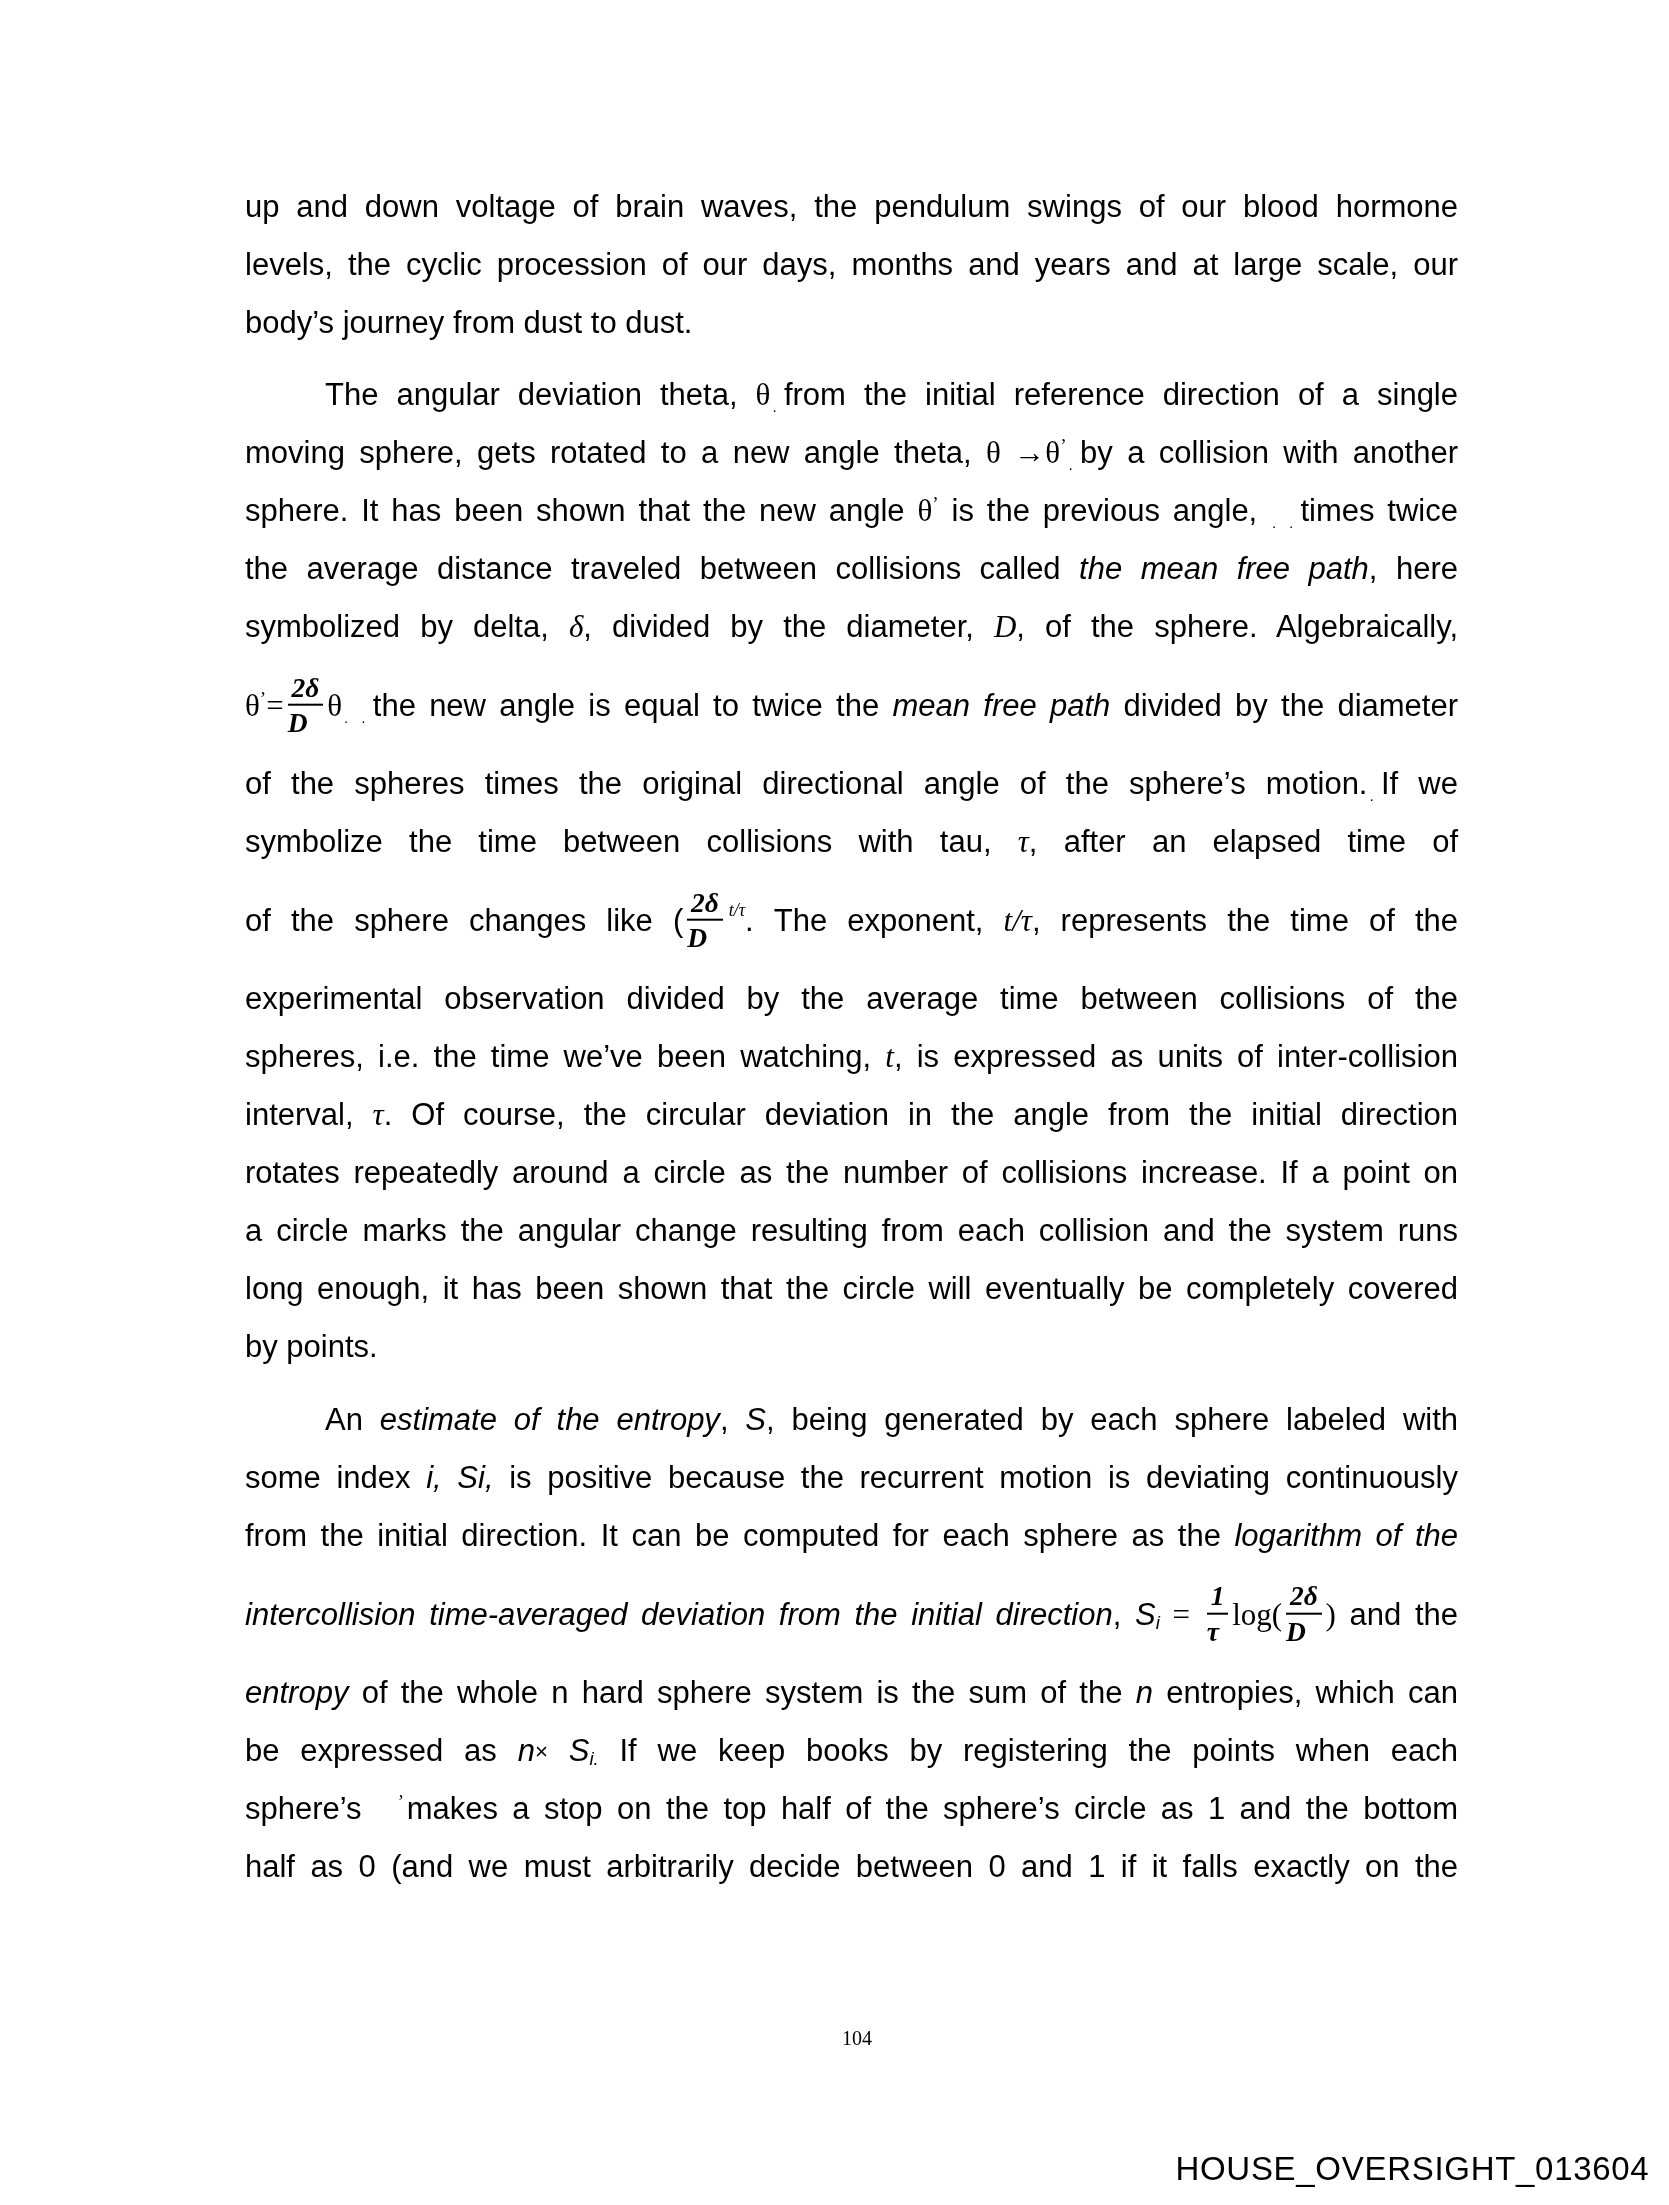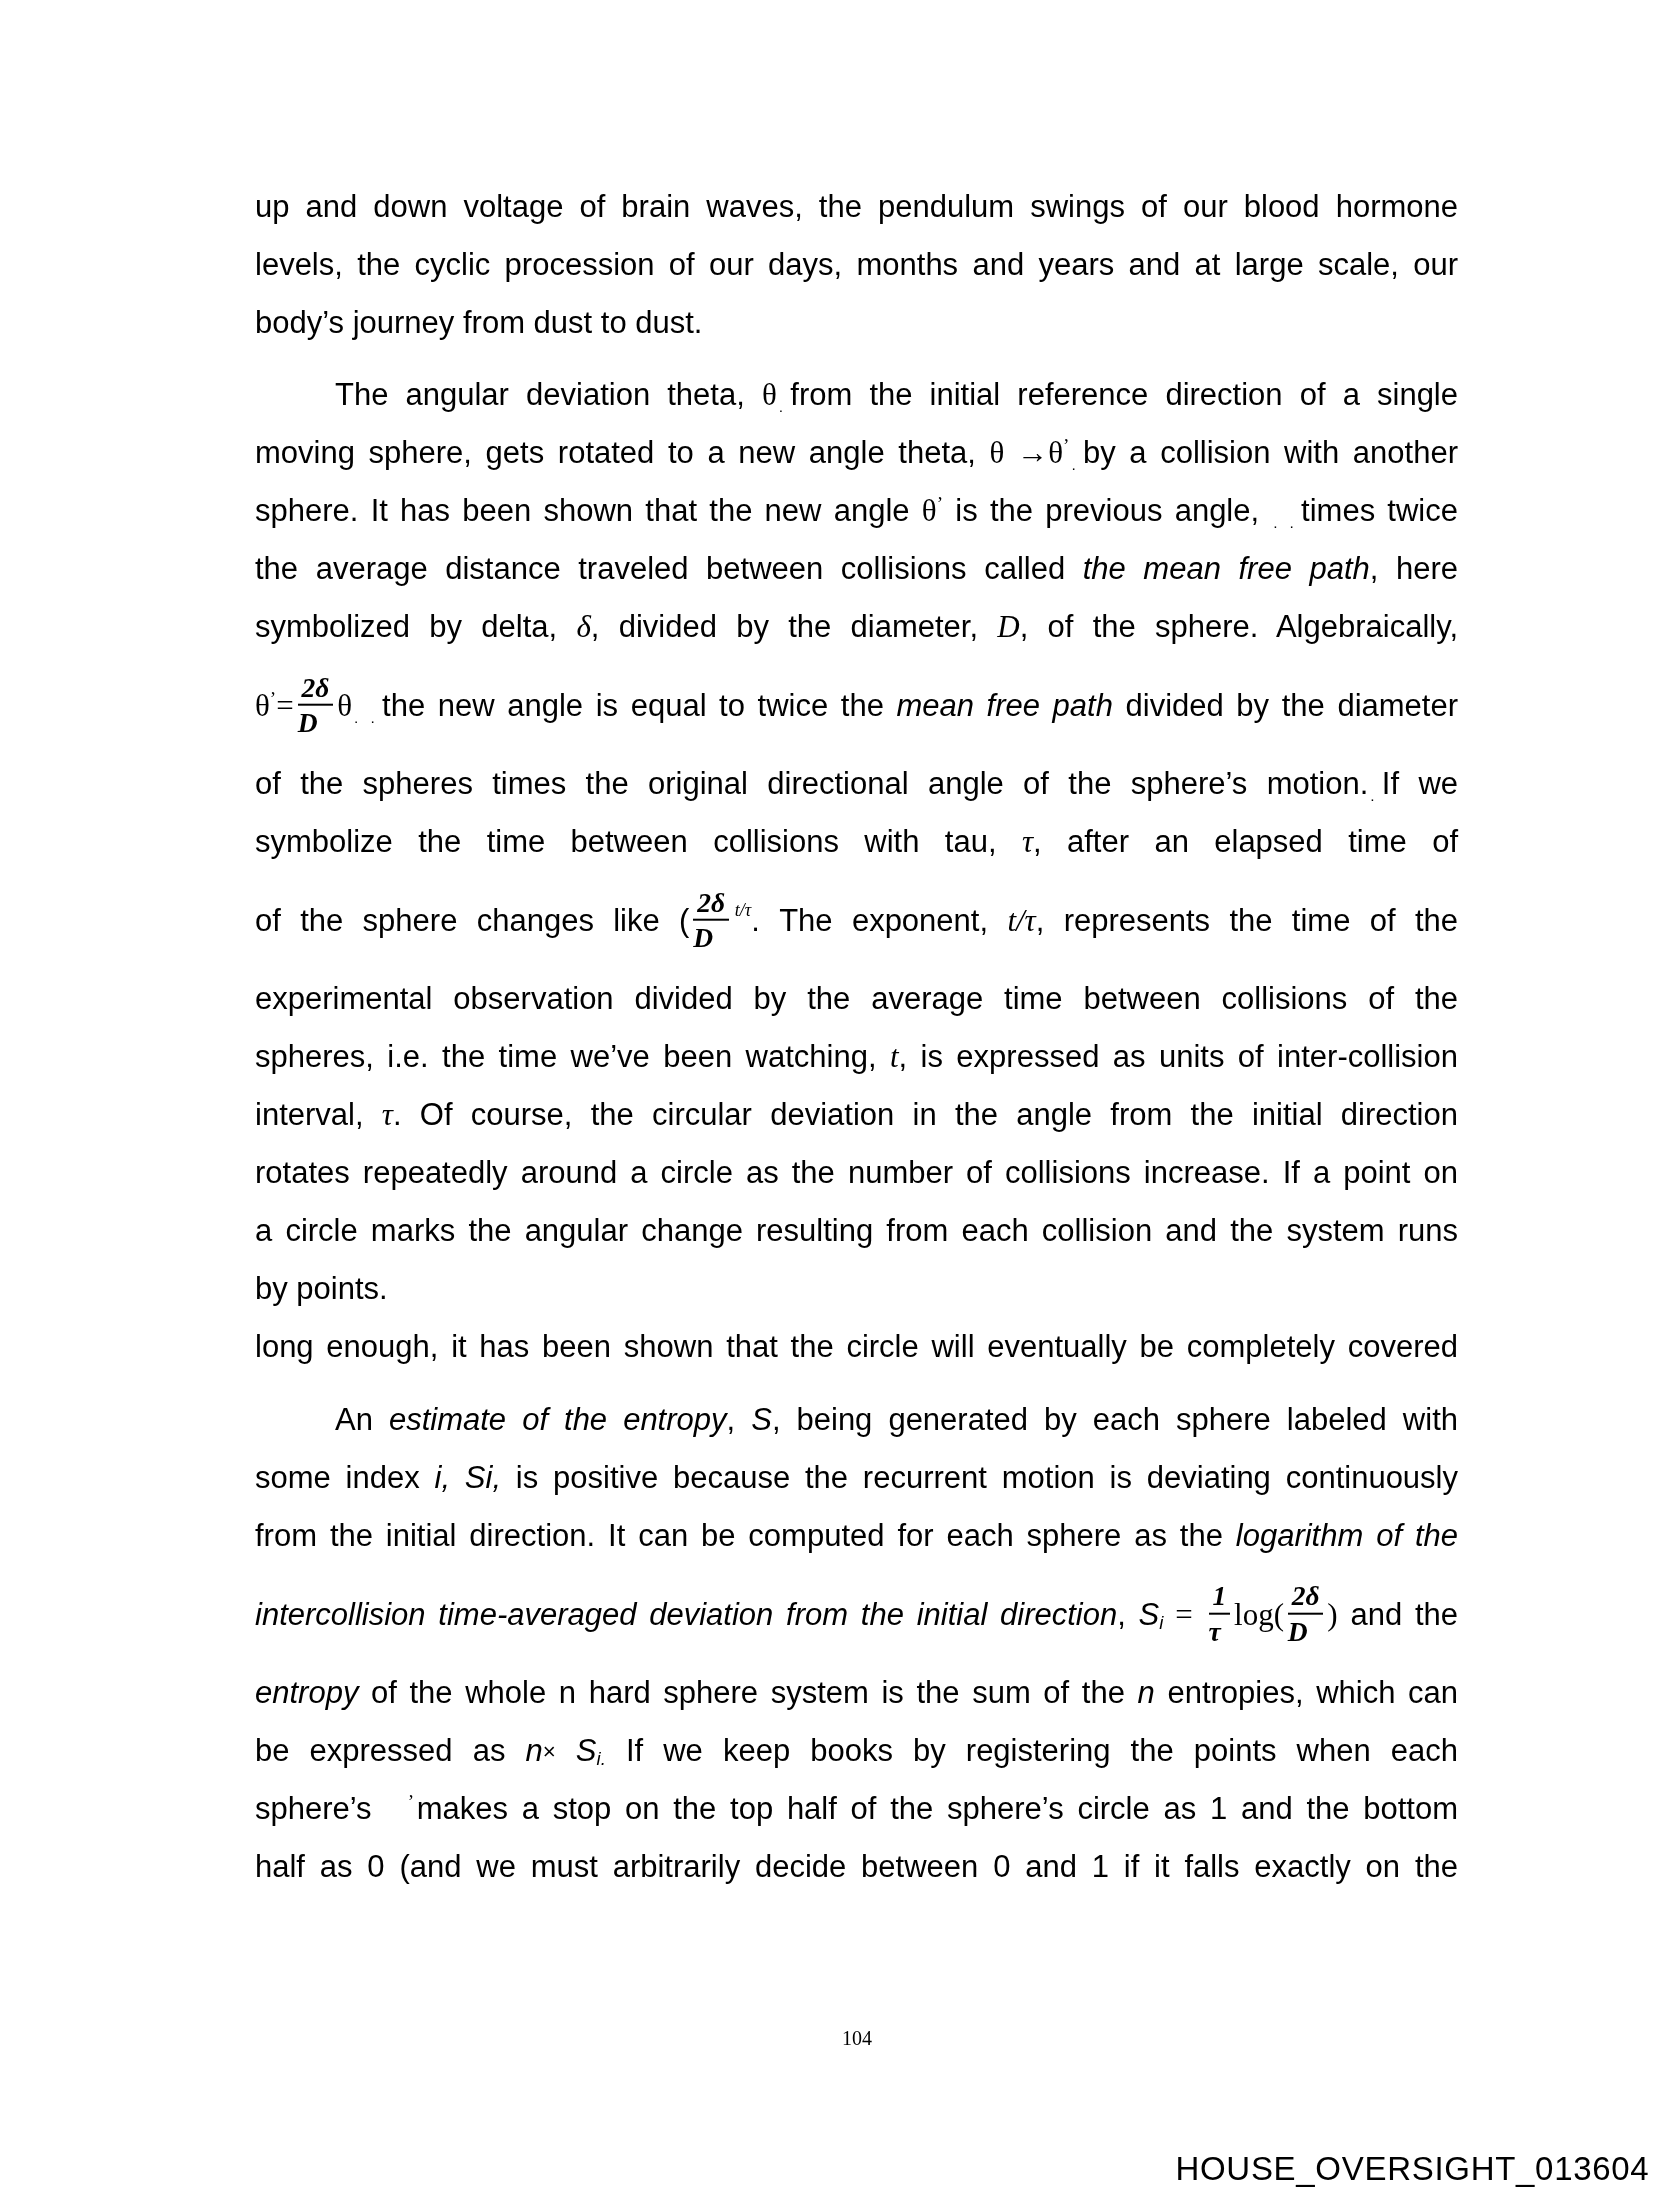--- a/index.html
+++ b/index.html
@@ -5,21 +5,21 @@
   html, body { margin:0; padding:0; background:#ffffff; }
   body {
     width:1669px; height:2205px; position:relative; overflow:hidden;
     font-family:"Liberation Sans", sans-serif; color:#000;
   }
   .text-block {
     position:absolute; left:245px; top:178px; width:1213px;
     font-size:31px; color:#000;
   }
   .paragraph + .paragraph { margin-top:14.4px; }
-  .line { height:58px; line-height:58px; overflow:visible;margin-left:10px; }
+  .line { height:58px; line-height:58px; overflow:visible; }
   .line.just { text-align:justify; text-align-last:justify; text-justify:inter-word; }
   .line.left { text-align:left; text-align-last:left; }
   .line.tall { height:99px; line-height:99px; }
   .line.indent { text-indent:80px; }
 
   .it   { font-style:italic; }
   .sym  { font-family:"Liberation Serif", serif; }
   .symi { font-family:"Liberation Serif", serif; font-style:italic; }
   .sup  { font-family:"Liberation Serif", serif; font-size:0.62em; position:relative; top:-0.6em; }
   .supgap { font-family:"Liberation Serif", serif; font-size:0.62em; position:relative; top:-0.55em;
@@ -66,22 +66,22 @@
         <div class="line just"><span>symbolized by delta, </span><span class="symi">δ</span><span>, divided by the diameter, </span><span class="symi">D</span><span>, of the sphere. Algebraically,</span></div>
         <div class="line just tall"><span class="sym">θ</span><span class="sup">’</span><span class="sym">=</span><span class="frac"><span class="num">2δ</span><span class="den">D</span></span><span class="sym">θ</span><span class="dots">. .</span><span>the new angle is equal to twice the </span><span class="it">mean free path</span><span> divided by the diameter</span></div>
         <div class="line just"><span>of the spheres times the original directional angle of the sphere’s motion.</span><span class="dots">.</span><span>If we</span></div>
         <div class="line just"><span>symbolize the time between collisions with tau, </span><span class="symi">τ</span><span>, after an elapsed time of</span></div>
         <div class="line just tall"><span>of the sphere changes like (</span><span class="frac"><span class="num">2δ</span><span class="den">D</span></span><span class="fsup">t/τ</span><span>. The exponent, </span><span class="symi">t/τ</span><span>, represents the time of the</span></div>
         <div class="line just"><span>experimental observation divided by the average time between collisions of the</span></div>
         <div class="line just"><span>spheres, i.e. the time we’ve been watching, </span><span class="symi">t</span><span>, is expressed as units of inter-collision</span></div>
         <div class="line just"><span>interval, </span><span class="symi">τ</span><span>. Of course, the circular deviation in the angle from the initial direction</span></div>
         <div class="line just"><span>rotates repeatedly around a circle as the number of collisions increase. If a point on</span></div>
         <div class="line just"><span>a circle marks the angular change resulting from each collision and the system runs</span></div>
+        <div class="line just"><span>long enough, it has been shown that the circle will eventually be completely covered</span></div>
         <div class="line left"><span>by points.</span></div>
-        <div class="line just"><span>long enough, it has been shown that the circle will eventually be completely covered</span></div>
       </div>
       <div class="paragraph">
         <div class="line just indent"><span>An </span><span class="it">estimate of the entropy</span><span>, </span><span class="it">S</span><span>, being generated by each sphere labeled with</span></div>
         <div class="line just"><span>some index </span><span class="it">i, Si,</span><span> is positive because the recurrent motion is deviating continuously</span></div>
         <div class="line just"><span>from the initial direction. It can be computed for each sphere as the </span><span class="it">logarithm of the</span></div>
         <div class="line just tall"><span class="it">intercollision time-averaged deviation from the initial direction</span><span>, </span><span class="it">S</span><span class="subi">i</span><span class="sym"> = </span><span class="frac"><span class="num">1</span><span class="den">τ</span></span><span class="sym">log(</span><span class="frac"><span class="num">2δ</span><span class="den">D</span></span><span class="sym">)</span><span> and the</span></div>
         <div class="line just"><span class="it">entropy</span><span> of the whole n hard sphere system is the sum of the </span><span class="it">n</span><span> entropies, which can</span></div>
         <div class="line just"><span>be expressed as </span><span class="it">n</span><span class="times">×</span><span> </span><span class="it">S</span><span class="subi">i.</span><span> If we keep books by registering the points when each</span></div>
         <div class="line just"><span>sphere’s</span><span class="supgap">’</span><span>makes a stop on the top half of the sphere’s circle as 1 and the bottom</span></div>
         <div class="line just"><span>half as 0 (and we must arbitrarily decide between 0 and 1 if it falls exactly on the</span></div>

